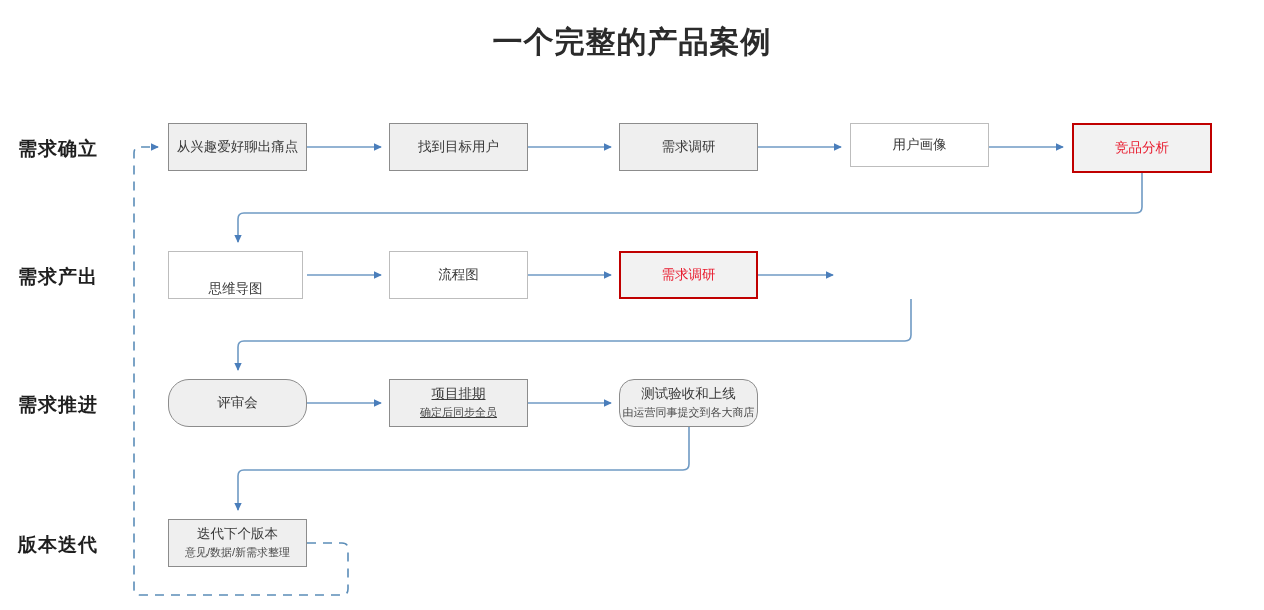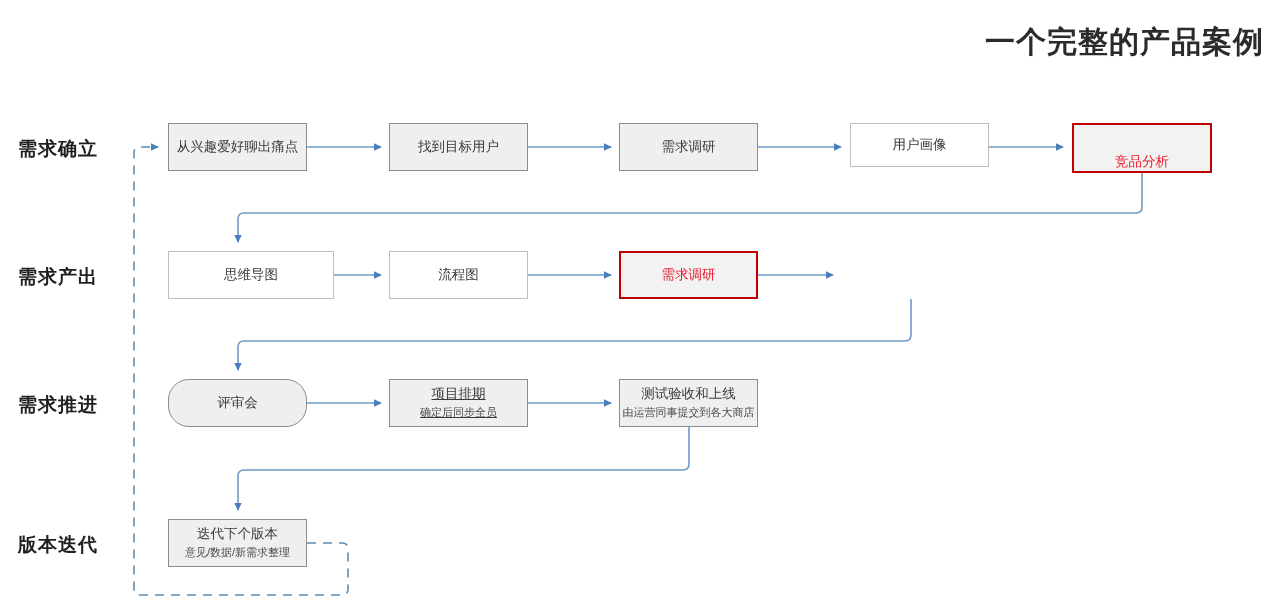--- a/index.html
+++ b/index.html
@@ -26,21 +26,21 @@
     left: 0; top: 0;
     width: 1264px;
     height: 610px;
     pointer-events: none;
   }
   .page-title {
     position: absolute;
     left: 0;
     top: 22px;
     width: 1264px;
-    text-align: right;
+    text-align: center;
     font-size: 30px;
     font-weight: bold;
     color: #2b2b2b;
     letter-spacing: 1px;
   }
   .row-label {
     position: absolute;
     font-size: 19px;
     font-weight: bold;
     color: #1f1f1f;
@@ -132,42 +132,42 @@
   </div>
   <div class="node" style="left:389px; top:123px; width:139px; height:48px;">
     <div class="node-title">找到目标用户</div>
   </div>
   <div class="node" style="left:619px; top:123px; width:139px; height:48px;">
     <div class="node-title">需求调研</div>
   </div>
   <div class="node white" style="left:850px; top:123px; width:139px; height:44px;">
     <div class="node-title">用户画像</div>
   </div>
-  <div class="node red" style="left:1072px; top:123px; width:140px; height:50px;justify-content:flex-end;">
+  <div class="node red" style="left:1072px; top:123px; width:140px; height:50px;">
     <div class="node-title">竞品分析</div>
   </div>
 
-  <div class="node white" style="left:168px; top:251px; width:166px; height:48px;">
+  <div class="node white" style="left:168px; top:251px; width:135px; height:48px;justify-content:flex-end;">
     <div class="node-title">思维导图</div>
   </div>
   <div class="node white" style="left:389px; top:251px; width:139px; height:48px;">
     <div class="node-title">流程图</div>
   </div>
   <div class="node red" style="left:619px; top:251px; width:139px; height:48px;">
     <div class="node-title">需求调研</div>
   </div>
 
   <div class="node" style="left:168px; top:379px; width:139px; height:48px;border-radius:21px;">
     <div class="node-title">评审会</div>
   </div>
   <div class="node" style="left:389px; top:379px; width:139px; height:48px;text-decoration:underline;">
     <div class="node-title">项目排期</div>
     <div class="node-sub">确定后同步全员</div>
   </div>
-  <div class="node" style="left:619px; top:379px; width:139px; height:48px;">
+  <div class="node" style="left:619px; top:379px; width:139px; height:48px;border-radius:15px;">
     <div class="node-title">测试验收和上线</div>
     <div class="node-sub">由运营同事提交到各大商店</div>
   </div>
 
   <div class="node" style="left:168px; top:519px; width:139px; height:48px;">
     <div class="node-title">迭代下个版本</div>
     <div class="node-sub">意见/数据/新需求整理</div>
   </div>
 
 </div>

